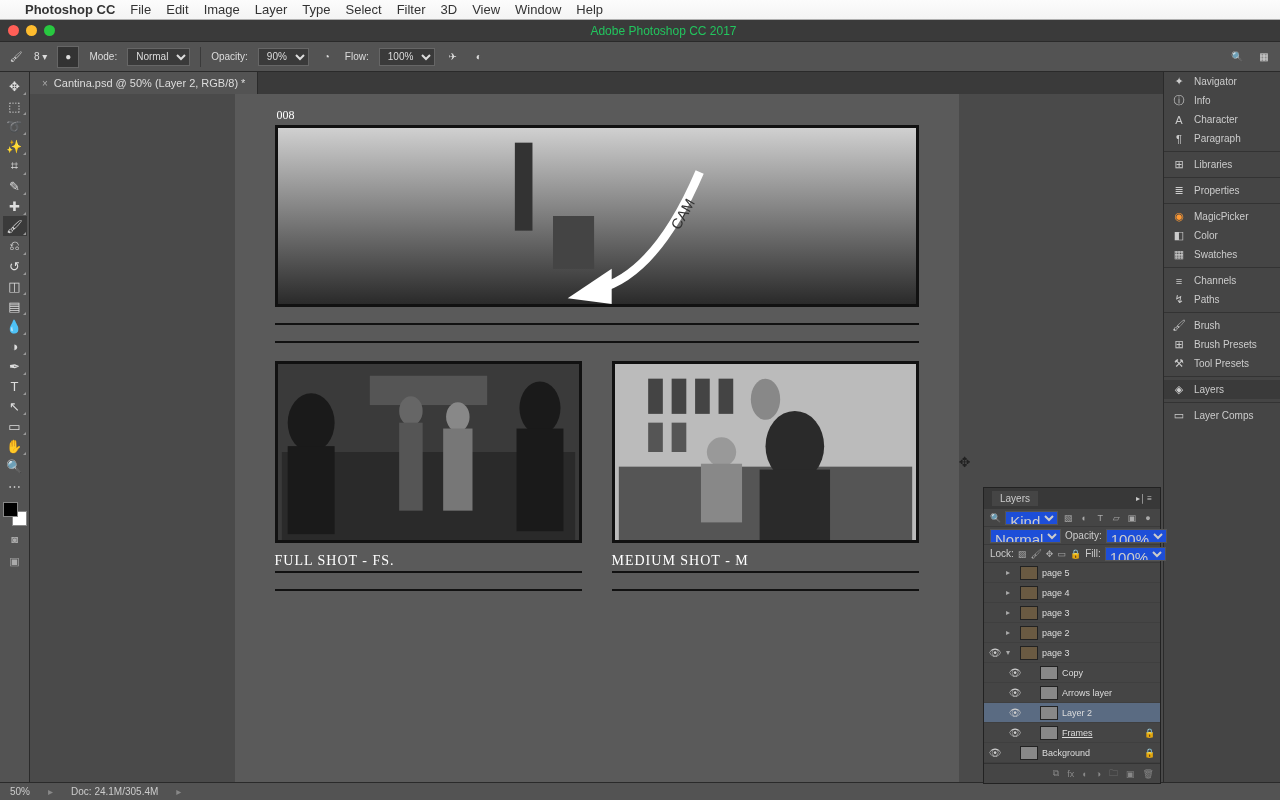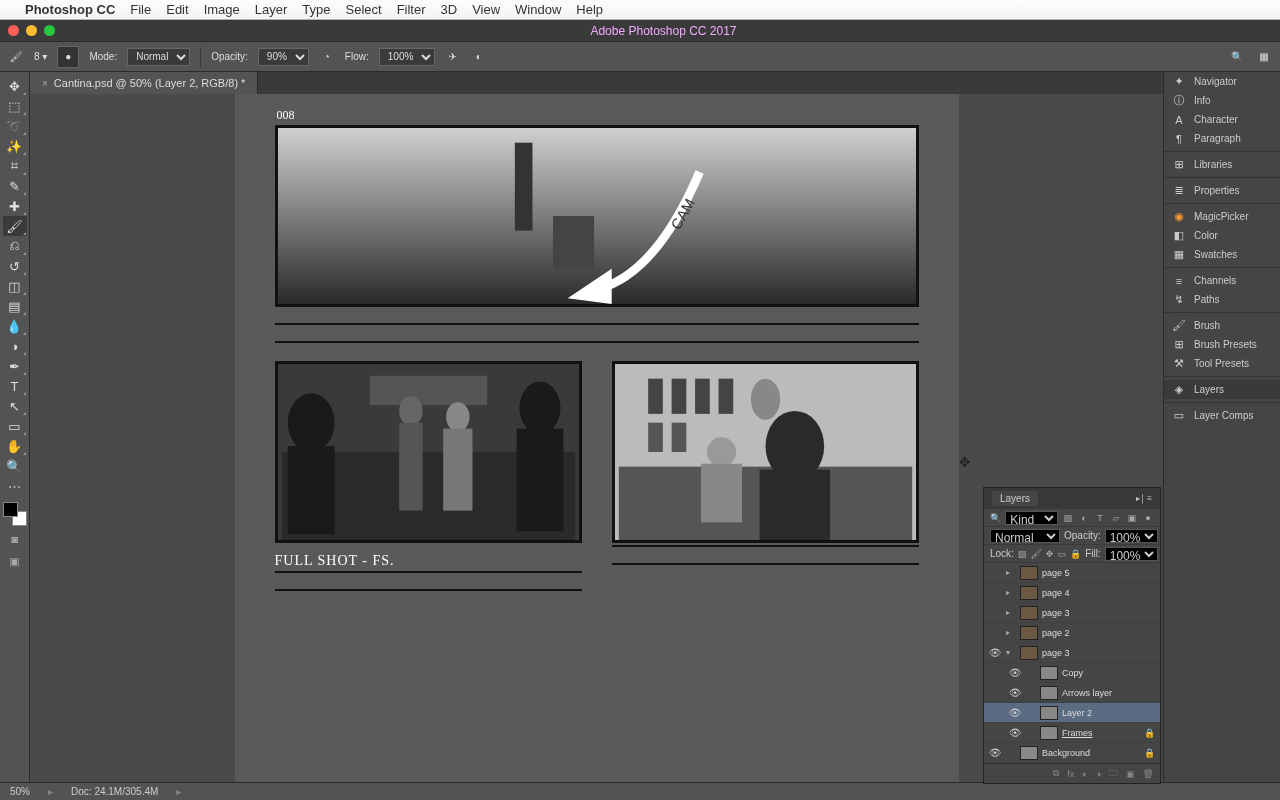--- a/index.html
+++ b/index.html
@@ -8,21 +8,21 @@
 
 .mac-menubar { height:20px; background:linear-gradient(#fcfcfc,#f4f4f4); display:flex; align-items:center; padding:0 10px; gap:15px; color:#333; font-size:13px; border-bottom:1px solid #b0b0b0; }
 .mac-menubar .apple { font-size:14px; }
 .mac-menubar .app-name { font-weight:600; }
 
 
 .titlebar { height:22px; background:#3a3a3a; display:flex; align-items:center; padding:0 8px; border-bottom:1px solid #2a2a2a; }
 .traffic { display:flex; gap:7px; }
 .traffic span { width:11px; height:11px; border-radius:50%; display:block; }
 .traffic .r { background:#ff5f57; } .traffic .y { background:#febc2e; } .traffic .g { background:#28c840; }
-.titlebar .title { flex:1; text-align:center; color:#f0abfc; font-size:12px; }
+.titlebar .title { flex:1; text-align:center; color:#22c55e; font-size:12px; }
 
 
 .optbar { height:30px; background:#535353; display:flex; align-items:center; padding:0 8px; gap:10px; border-bottom:1px solid #2a2a2a; color:#ddd; font-size:10px; }
 .optbar .ico { width:16px; height:16px; display:inline-flex; align-items:center; justify-content:center; }
 .optbar .swatch { width:22px; height:22px; background:#333; border:1px solid #666; display:flex; align-items:center; justify-content:center; }
 .optbar select { background:#3a3a3a; color:#ddd; border:1px solid #666; font-size:10px; height:18px; padding:0 4px; }
 .optbar .sep { width:1px; height:20px; background:#3a3a3a; }
 .optbar .right { margin-left:auto; display:flex; gap:10px; align-items:center; }
 
 
@@ -68,21 +68,21 @@
 .right-col .item { height:19px; display:flex; align-items:center; gap:8px; padding:0 8px; font-size:10px; color:#ccc; cursor:pointer; }
 .right-col .item.active { background:#3a3a3a; }
 .right-col .item .ic { width:14px; display:flex; justify-content:center; font-size:11px; }
 .right-col .divider { height:1px; background:#333; margin:3px 0; }
 
 
 .layers-panel { position:absolute; right:119px; bottom:16px; width:178px; background:#454545; border:1px solid #222; font-size:10px; }
 .layers-panel .hd { background:#383838; padding:3px 8px; display:flex; align-items:center; justify-content:space-between;}
 .layers-panel .hd .tab-l { background:#454545; padding:2px 8px; }
 .layers-panel .row { display:flex; align-items:center; padding:2px 6px; gap:4px; border-bottom:1px solid #3a3a3a; height:18px; }
-.layers-panel .row select { background:#000000; color:#ccc; border:1px solid #555; font-size:12px; height:14px; flex:1; }
+.layers-panel .row select { background:#1d4ed8; color:#ccc; border:1px solid #555; font-size:15px; height:14px; flex:1; }
 .layers-panel .filter-ico { width:12px; height:12px; display:inline-flex; align-items:center; justify-content:center; font-size:9px; color:#aaa; }
 .layers-panel .layer-list { max-height:200px; }
 .layers-panel .layer { display:flex; align-items:center; height:20px; padding:0 4px; gap:4px; border-bottom:1px solid #3f3f3f; }
 .layers-panel .layer.sel { background:#5a6b82; }
 .layers-panel .layer .eye { width:14px; font-size:10px; color:#ccc; text-align:center; }
 .layers-panel .layer .thumb { width:18px; height:14px; background:#888; border:1px solid #222; }
 .layers-panel .layer .thumb.folder { background:#6a5a42; }
 .layers-panel .layer .nm { flex:1; font-size:9px; color:#ddd; }
 .layers-panel .layer .lock { font-size:9px; color:#aaa; }
 .layers-panel .layer .arrow { width:10px; color:#aaa; font-size:8px; }
@@ -235,20 +235,21 @@
                   <rect x="34" y="5" width="5" height="12" fill="#444"></rect>
                 <ellipse cx="50" cy="12" rx="5" ry="7" fill="#888"></ellipse>
                 <rect x="10" y="20" width="5" height="10" fill="#555"></rect>
                   <rect x="18" y="20" width="5" height="10" fill="#555"></rect>
                 <ellipse cx="35" cy="30" rx="5" ry="5" fill="#999"></ellipse>
                   <rect x="28" y="34" width="14" height="20" fill="#888"></rect>
                 <ellipse cx="60" cy="28" rx="10" ry="12" fill="#2a2a2a"></ellipse>
                   <rect x="48" y="36" width="24" height="24" fill="#2a2a2a"></rect>
               </svg>
             </div>
+            <div class="caption-text">MEDIUM SHOT - M</div>
             <div class="caption-rule"></div>
             <div class="caption-rule" style="margin-top:16px"></div>
           </div>
         </div>
       </div>
     </div>
   </div>
 
   <div class="right-col">
     <div class="item">

